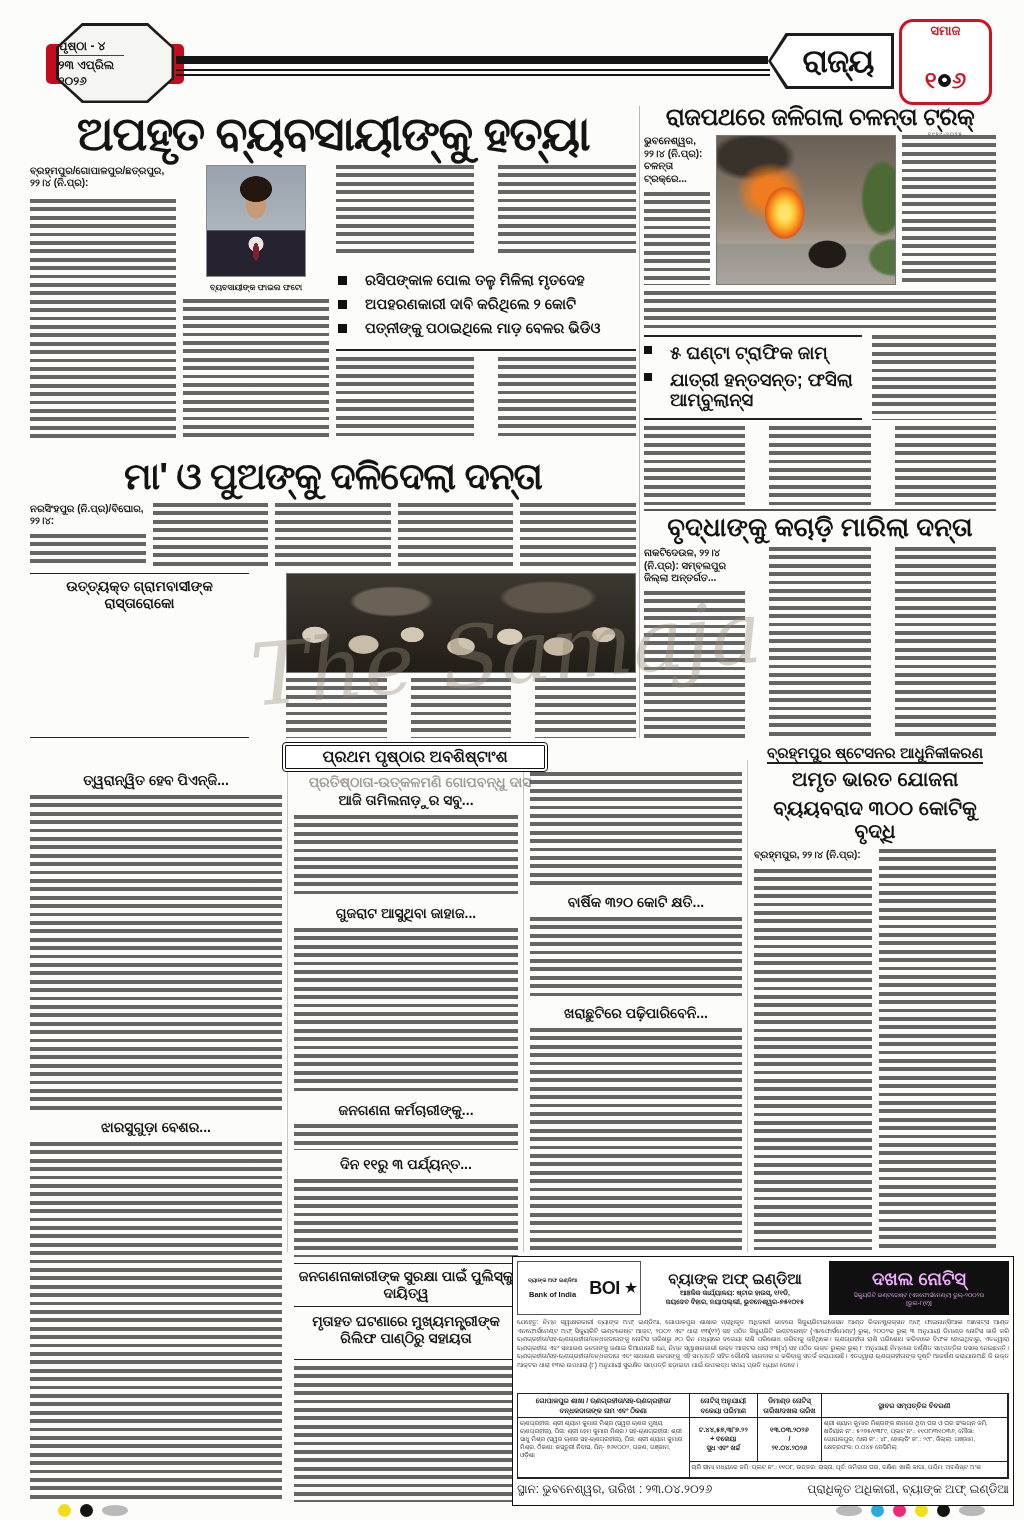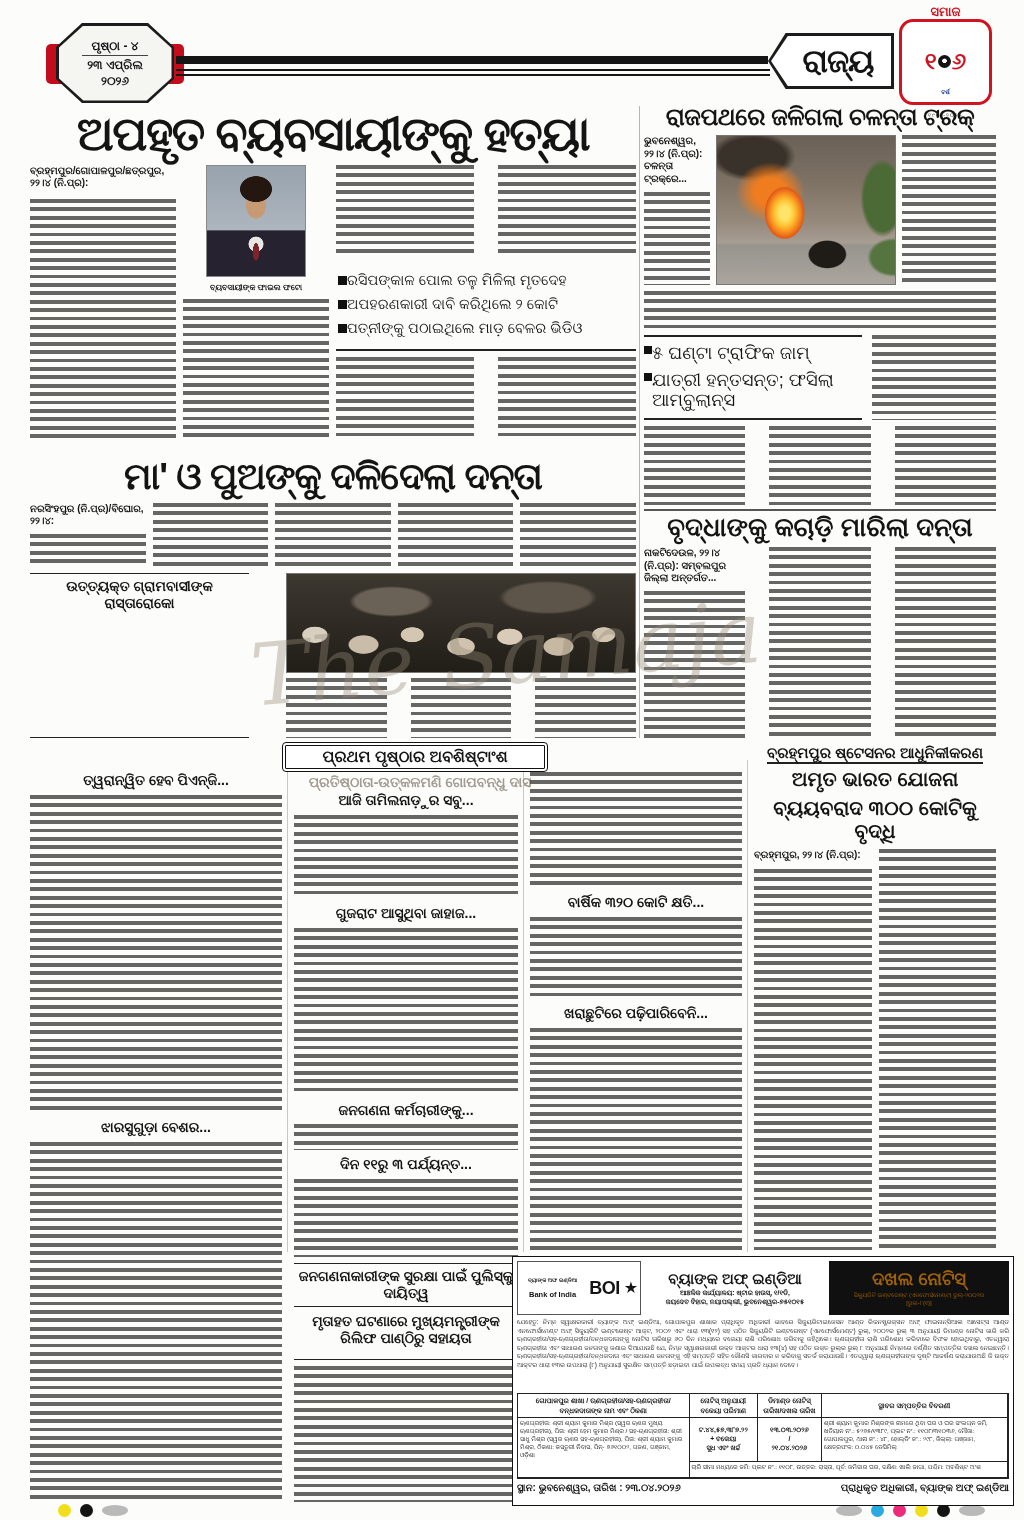--- a/index.html
+++ b/index.html
@@ -12,34 +12,34 @@
   .sim{background-image:repeating-linear-gradient(180deg,#404040 0 3.8px,rgba(0,0,0,0) 3.8px 8.4px);opacity:.8}
   .fill{flex:1 1 auto;min-height:10px}
   .caption{font-size:8px;font-weight:bold;text-align:center;line-height:1.2}
   .dateline{font-size:10px;font-weight:bold;line-height:1.25;margin-bottom:3px}
 
   
   .badge-red{left:46px;top:44px;width:138px;height:40px;background:#c40d1c;border-radius:5px}
   .badge{left:56px;top:23px;width:118px;height:80px}
   .badge .outer,.badge .inner{clip-path:polygon(22% 0,78% 0,100% 30%,100% 70%,78% 100%,22% 100%,0 70%,0 30%)}
   .badge .outer{position:absolute;inset:0;background:#1c1c1c}
-  .badge .inner{position:absolute;inset:2.5px;background:#f5f5f2;display:flex;flex-direction:column;align-items:center;justify-content:center;gap:2px}
+  .badge .inner{position:absolute;inset:2.5px;background:#f5f5f2;display:flex;flex-direction:column;align-items:flex-start;justify-content:center;gap:2px}
   .badge .b1{font-size:12px;font-weight:bold}
   .badge .bline{width:58%;height:1px;background:#444}
   .badge .b2{font-size:12px;font-weight:bold}
   .rule-thick{left:176px;top:56px;width:592px;height:8px;background:#151515}
   .rule-thin1{left:176px;top:69px;width:594px;height:2px;background:#151515}
   .rule-thin2{left:176px;top:74px;width:594px;height:1.5px;background:#151515}
   .flag{left:768px;top:33px;width:126px;height:56px}
   .flag .outer,.flag .inner{clip-path:polygon(14% 0,100% 0,100% 100%,14% 100%,0 50%)}
   .flag .outer{position:absolute;inset:0;background:#1c1c1c}
   .flag .inner{position:absolute;inset:3px;background:#fff;display:flex;align-items:center;justify-content:center}
   .flag .inner span{font-size:32px;font-weight:bold;letter-spacing:-1px;padding-left:14px}
   .mast{left:899px;top:19px;width:93px;height:86px;border:3px solid #cf1320;border-radius:14px;background:#fff;
-        display:flex;flex-direction:column;align-items:center;justify-content:center;gap:16px;padding:2px}
+        display:flex;flex-direction:column;align-items:center;gap:16px;padding:2px}
   .mast .mt{font-size:13px;font-weight:bold;color:#cf1320;line-height:1}
   .mast .msim{width:56px;height:4px}
   .mast .yrow{display:flex;align-items:center;gap:1px}
   .mast .yd{font-size:23px;font-weight:bold;color:#cf1320;line-height:1}
   .mast .ydot{width:13px;height:13px;border-radius:50%;background:radial-gradient(circle at 50% 45%,#fff 0 2px,#141414 2.6px)}
   .mast .ylab{font-size:6px;font-weight:bold;color:#1b3d8f}
   .mast .era{font-size:5.5px;color:#333;letter-spacing:1px}
 
   
   .h-lead{font-size:47px;font-weight:bold;letter-spacing:-1.5px;text-align:center;line-height:1.02}
@@ -57,21 +57,21 @@
   .simrow{display:flex;gap:24px}
   .portrait{width:100px;height:112px;margin:0 auto;border:1px solid #8a8a8a;
     background:
      radial-gradient(ellipse 26px 21px at 50% 21%,#23170f 0 60%,transparent 63%),
      radial-gradient(ellipse 16px 21px at 50% 36%,#c89a74 0 60%,transparent 63%),
      radial-gradient(ellipse 5px 14px at 50% 78%,#7e222b 0 60%,transparent 66%),
      radial-gradient(ellipse 13px 13px at 50% 71%,#e9e7e3 0 55%,transparent 60%),
      linear-gradient(180deg,rgba(42,36,48,0) 58%,#272230 59%),
      linear-gradient(180deg,#98a3ad 0%,#aeb6bf 60%,#bcc2c8 100%)}
   .bullets{display:flex;flex-direction:column;gap:8px;padding:10px 2px 12px;border-bottom:2.5px solid #222}
-  .bullet{display:flex;gap:0;align-items:flex-start;font-weight:normal;font-size:14.5px;line-height:1.1}
+  .bullet{display:flex;gap:18px;align-items:flex-start;font-weight:bold;font-size:14.5px;line-height:1.1}
   .bullet .sq{width:9px;height:9px;background:#111;flex:none;margin-top:3px}
 
   
   .truck{left:644px;top:104px;width:352px;height:402px;display:flex;flex-direction:column;gap:6px}
   .t-row1{display:flex;gap:6px;height:150px}
   .t-colL{width:66px;display:flex;flex-direction:column;gap:4px}
   .t-colR{flex:1;display:flex;flex-direction:column}
   .truckp{width:180px;height:150px;border:1px solid #777;flex:none;
     background:
      radial-gradient(ellipse 30px 22px at 62% 80%,#1f1b17 0 60%,transparent 65%),
@@ -136,32 +136,32 @@
   .bn-head{display:flex;gap:4px;height:54px}
   .bn-logo{width:124px;border:1px solid #555;display:flex;align-items:center;justify-content:center;gap:4px;padding:2px}
   .bn-logo .lcol{display:flex;flex-direction:column;align-items:center}
   .bn-logo .l1{font-size:5.5px;font-weight:bold}
   .bn-logo .l2{font-size:7.5px;font-weight:bold}
   .bn-logo .l3{font-size:18px;font-weight:bold;letter-spacing:-.5px}
   .bn-logo .star{font-size:16px;line-height:1}
   .bn-mid{flex:1;text-align:center;display:flex;flex-direction:column;justify-content:center;gap:1px}
   .bn-mid .n{font-size:15px;font-weight:bold}
   .bn-mid .o{font-size:6.8px;font-weight:bold;line-height:1.25}
-  .bn-title{width:180px;background:#101010;color:#a16207;text-align:center;display:flex;flex-direction:column;justify-content:center;gap:2px;padding:14px}
+  .bn-title{width:180px;background:#101010;color:#f0abfc;text-align:center;display:flex;flex-direction:column;justify-content:center;gap:2px;padding:14px}
   .bn-title .t{font-size:18px;font-weight:bold}
   .bn-title .s{font-size:6px;line-height:1.2}
   .bn-body{font-size:6.4px;line-height:1.34;text-align:justify;height:72px;overflow:hidden;color:#222}
   .bn-table{display:grid;grid-template-columns:35% 14% 13% 38%;border:1px solid #222;font-size:6.2px;line-height:1.3;
             grid-template-rows:24px 44px 16px;height:86px;overflow:hidden}
   .bn-table>div{border-right:1px solid #222;border-bottom:1px solid #222;padding:1px 2px;overflow:hidden}
   .bn-th{font-size:7px;font-weight:bold;text-align:center;display:flex;align-items:center;justify-content:center}
   .bn-c{text-align:center;display:flex;flex-direction:column;align-items:center;justify-content:center;font-size:6.8px;font-weight:bold}
   .bn-borrower{grid-row:2 / span 2}
   .bn-merge{grid-column:2 / span 3}
-  .bn-foot{display:flex;justify-content:space-between;font-size:10px;font-weight:bold}
+  .bn-foot{display:flex;justify-content:space-between;font-size:12px;font-weight:normal}
 
   
   .dots{position:absolute;top:1504px;display:flex;align-items:center;gap:9px}
   .dot{width:13px;height:13px;border-radius:50%}
   .oval{width:26px;height:11px;border-radius:50%;background:#b9b9b9}
 </style>
 </head>
 <body>
 
 <div class="page">

